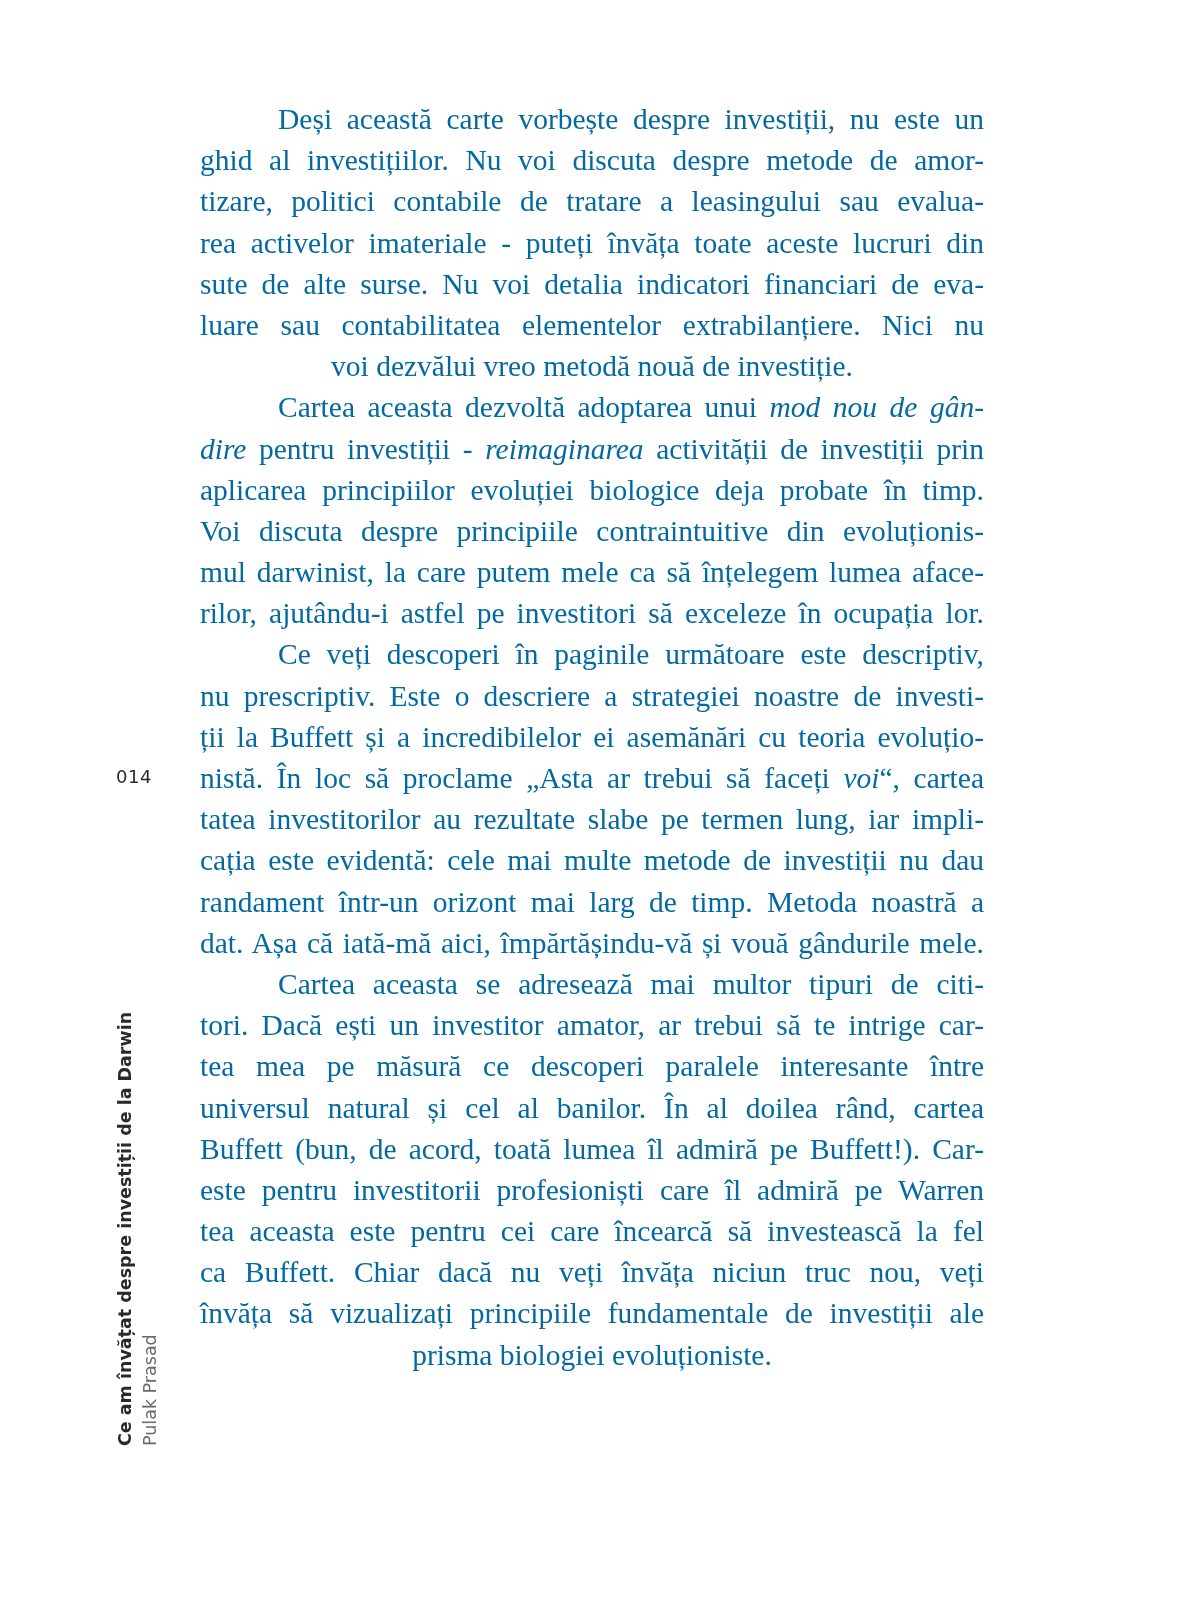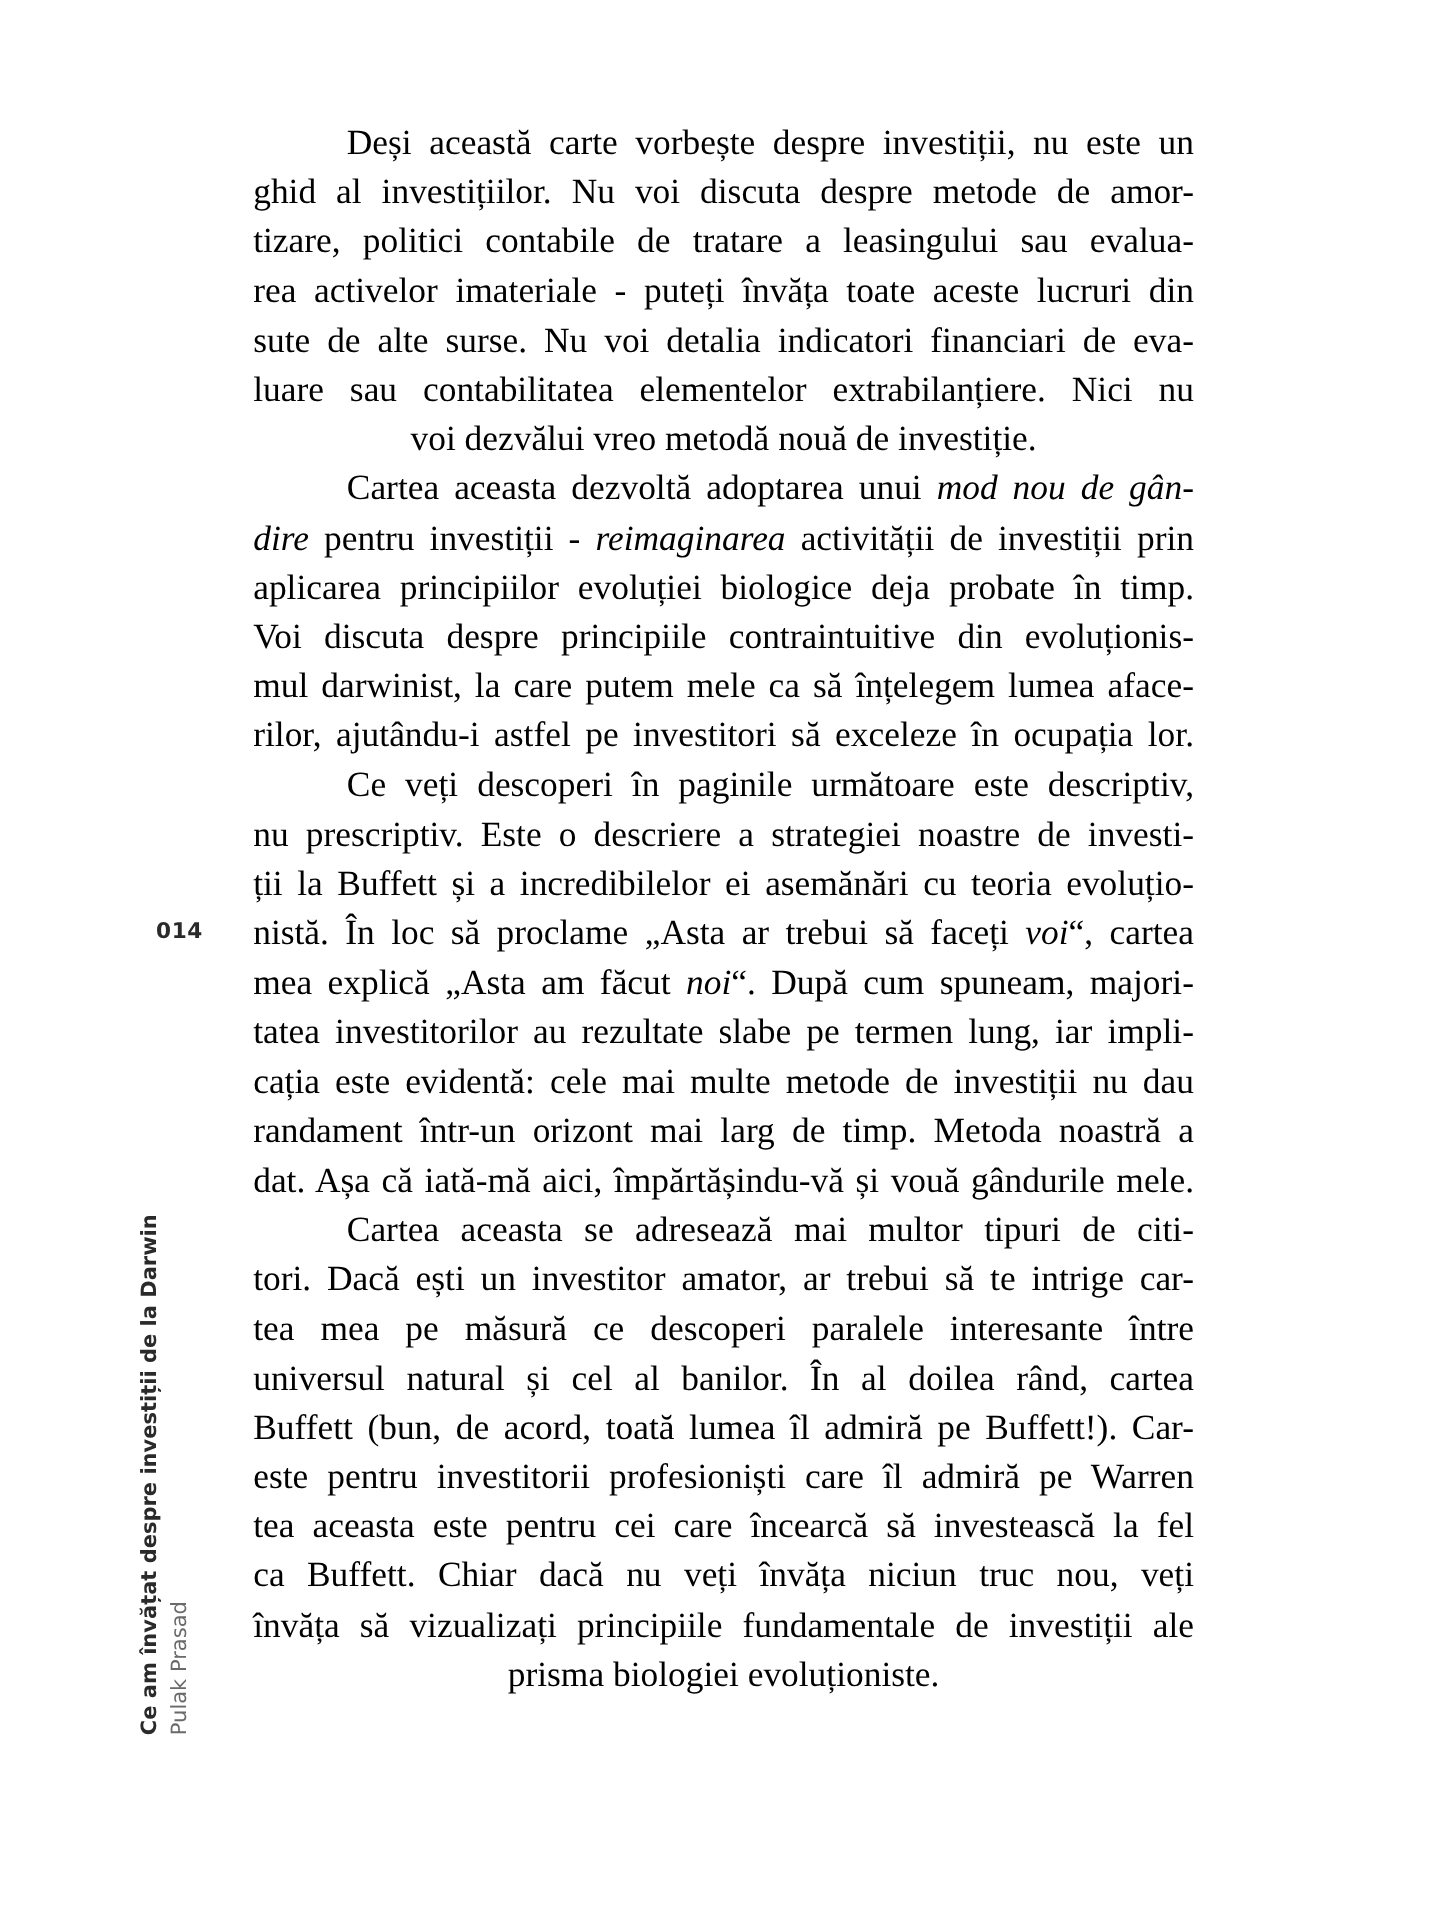--- a/index.html
+++ b/index.html
@@ -1,32 +1,32 @@
 <!DOCTYPE html>
 <html><head>
 <meta charset="utf-8">
 <style>
   html, body { margin: 0; padding: 0; }
   body {
     width: 1200px; height: 1600px; background: #ffffff; position: relative; overflow: hidden;
     color: #2b2b2b;
   }
   .text-block {
-    position: absolute; left: 211px; top: 99px; width: 784px;
+    position: absolute; left: 200px; top: 99px; width: 784px;
     font-family: "Liberation Serif", "DejaVu Serif", serif;
-    font-size: 29.5px; line-height: 41.2px; color: #000000;
+    font-size: 29.5px; line-height: 41.2px; color: #0369a1;
   }
   .line { white-space: nowrap; display: block; height: 41.2px; text-align: center; }
   .line.justify { text-align: justify; text-align-last: justify; }
   .line.indent { padding-left: 78px; }
   .line i { font-style: italic; }
   .page-number {
     position: absolute; left: 116px; top: 766px;
     font-family: "DejaVu Sans", "Liberation Sans", sans-serif;
-    font-weight: bold; font-size: 18px; color: #2a2a2a; letter-spacing: 0.5px; margin-left: 14px;
+    font-weight: normal; font-size: 18px; color: #2a2a2a; letter-spacing: 0.5px;
   }
   .running-head {
     position: absolute; left: 112px; top: 1446px;
     transform-origin: 0 0; transform: rotate(-90deg);
     font-family: "DejaVu Sans", "Liberation Sans", sans-serif;
     white-space: nowrap;
   }
   .running-head .book-title { display: block; font-weight: bold; font-size: 17.5px; color: #2a2a2a; line-height: 26px; }
   .running-head .author { display: block; font-weight: normal; font-size: 17.5px; color: #6a6a6a; line-height: 24px; }
 </style>
@@ -45,21 +45,20 @@
       <span class="line justify indent"><span>Cartea aceasta dezvoltă adoptarea unui </span><i>mod nou de gân-</i></span>
       <span class="line justify"><i>dire</i><span> pentru investiții - </span><i>reimaginarea</i><span> activității de investiții prin</span></span>
       <span class="line justify">aplicarea principiilor evoluției biologice deja probate în timp.</span>
       <span class="line justify">Voi discuta despre principiile contraintuitive din evoluționis-</span>
       <span class="line justify">mul darwinist, la care putem mele ca să înțelegem lumea aface-</span>
       <span class="line justify">rilor, ajutându-i astfel pe investitori să exceleze în ocupația lor.</span>
       <span class="line justify indent">Ce veți descoperi în paginile următoare este descriptiv,</span>
       <span class="line justify">nu prescriptiv. Este o descriere a strategiei noastre de investi-</span>
       <span class="line justify">ții la Buffett și a incredibilelor ei asemănări cu teoria evoluțio-</span>
       <span class="line justify"><span>nistă. În loc să proclame „Asta ar trebui să faceți </span><i>voi</i><span>“, cartea</span></span>
-      <span class="line justify"><span>mea explică „Asta am făcut </span><i>noi</i><span>“. După cum spuneam, majori-</span></span>
       <span class="line justify">tatea investitorilor au rezultate slabe pe termen lung, iar impli-</span>
       <span class="line justify">cația este evidentă: cele mai multe metode de investiții nu dau</span>
       <span class="line justify">randament într-un orizont mai larg de timp. Metoda noastră a</span>
       <span class="line justify">dat. Așa că iată-mă aici, împărtășindu-vă și vouă gândurile mele.</span>
       <span class="line justify indent">Cartea aceasta se adresează mai multor tipuri de citi-</span>
       <span class="line justify">tori. Dacă ești un investitor amator, ar trebui să te intrige car-</span>
       <span class="line justify">tea mea pe măsură ce descoperi paralele interesante între</span>
       <span class="line justify">universul natural și cel al banilor. În al doilea rând, cartea</span>
       <span class="line justify">Buffett (bun, de acord, toată lumea îl admiră pe Buffett!). Car-</span>
       <span class="line justify">este pentru investitorii profesioniști care îl admiră pe Warren</span>

